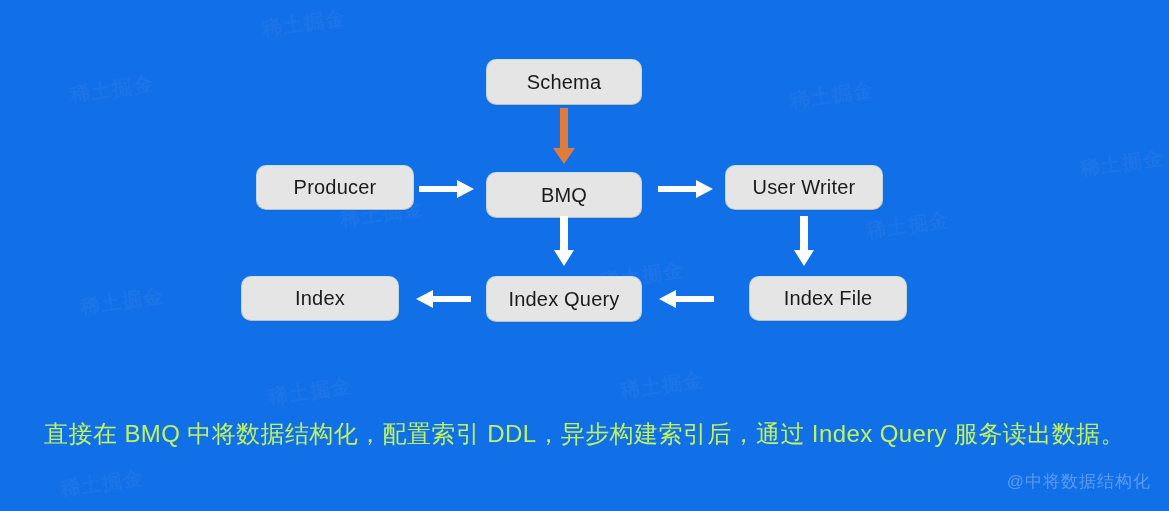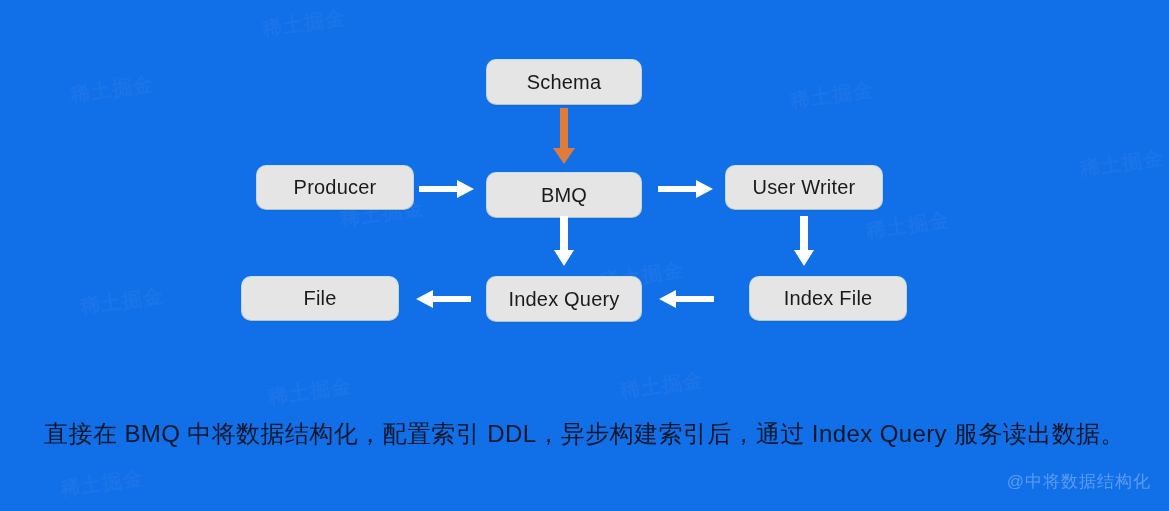--- a/index.html
+++ b/index.html
@@ -56,21 +56,21 @@
   }
   .arrow svg { display: block; }
 
   
   #caption {
     position: absolute;
     left: 0;
     right: 0;
     top: 418px;
     text-align: center;
-    color: #0f172a;
+    color: #bef264;
     font-size: 24px;
     letter-spacing: 0.4px;
     white-space: nowrap;
   }
 
   #corner-watermark {
     position: absolute;
     right: 18px;
     top: 470px;
     color: rgba(255,255,255,0.30);
@@ -99,21 +99,21 @@
   <div class="bg-watermark" style="left:60px;  top:470px;">稀土掘金</div>
 
   <div class="node" style="left:487px; top:60px; width:154px; height:44px;">Schema</div>
 
   <div class="node" style="left:247px; top:166px; width:156px; height:43px;margin-left:10px;">Producer</div>
 
   <div class="node" style="left:487px; top:173px; width:154px; height:44px;">BMQ</div>
 
   <div class="node" style="left:726px; top:166px; width:156px; height:43px;">User Writer</div>
 
-  <div class="node" style="left:242px; top:277px; width:156px; height:43px;">File</div>
+  <div class="node" style="left:242px; top:277px; width:156px; height:43px;">Index</div>
 
   <div class="node" style="left:487px; top:277px; width:154px; height:44px;">Index Query</div>
 
   <div class="node" style="left:726px; top:277px; width:156px; height:43px;margin-left:24px;">Index File</div>
 
   <div class="arrow" style="left:550px; top:108px;">
     <svg width="28" height="58" viewBox="0 0 28 58">
       <polygon points="10,0 18,0 18,40 25,40 14,56 3,40 10,40" fill="#E07B39"></polygon>
     </svg>
   </div>

